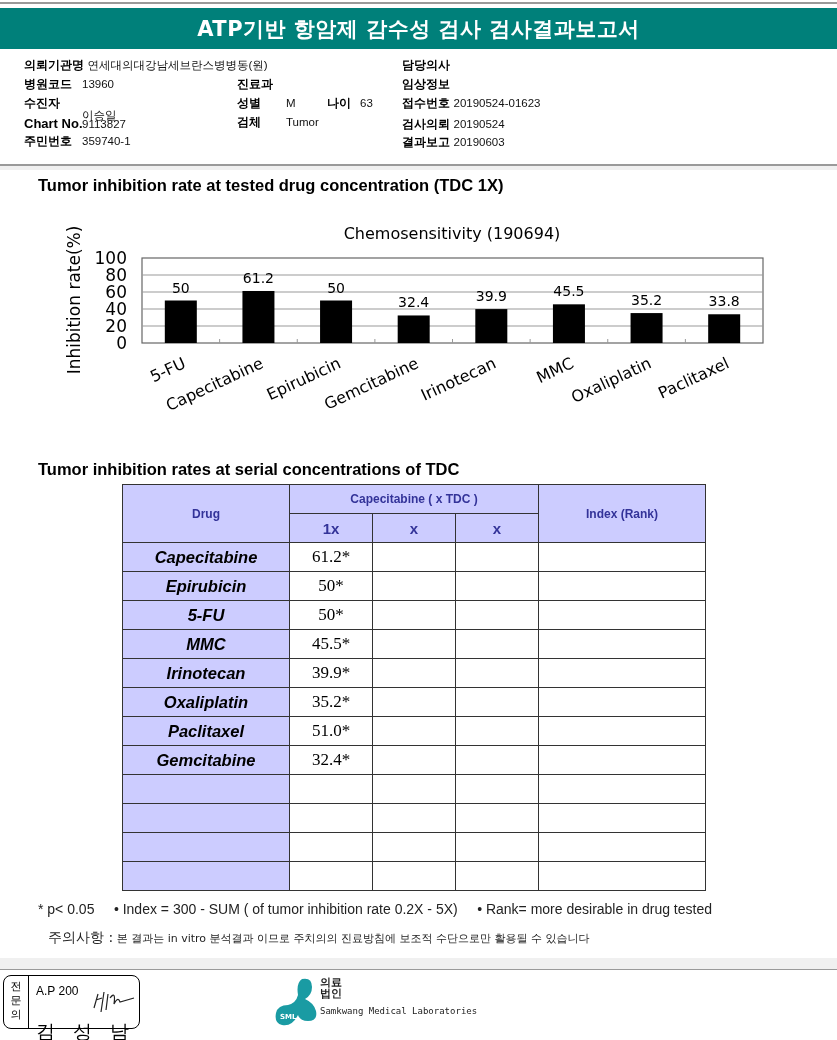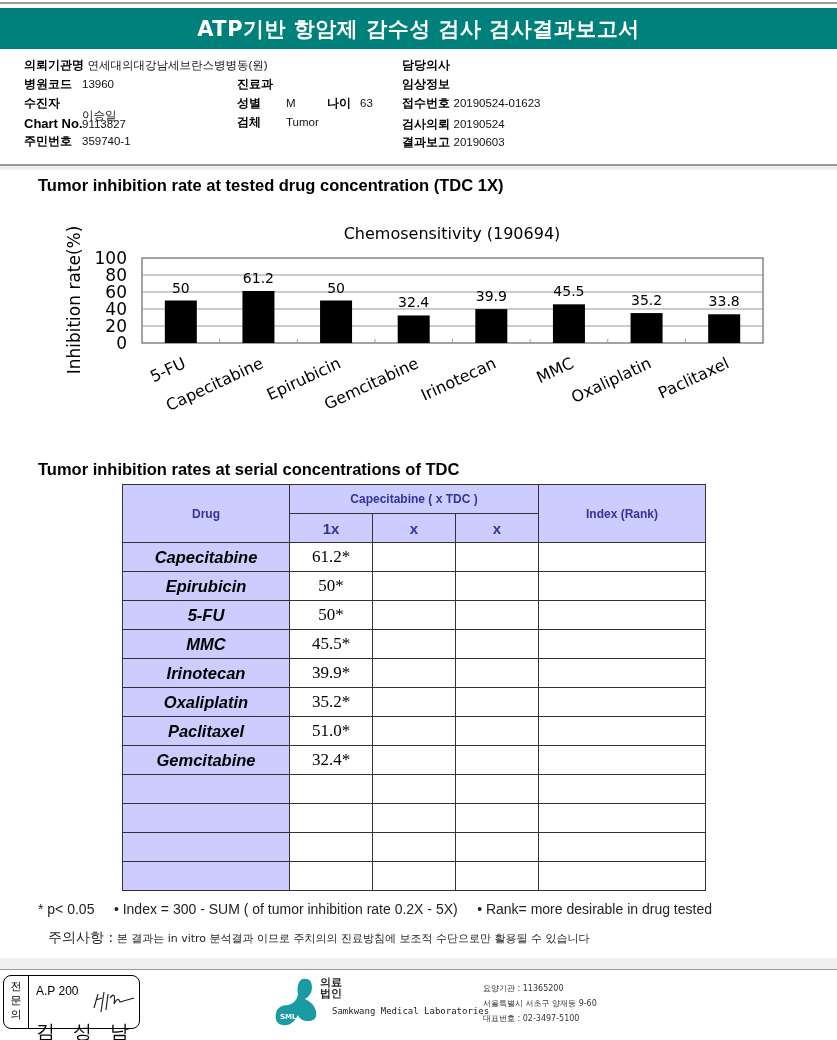--- a/index.html
+++ b/index.html
@@ -24,21 +24,21 @@
   .caution { position: absolute; left: 48px; top: 929px; font-size: 11px; color: #222; white-space: nowrap; }
   .caution .big { font-size: 14px; }
   .stamp { position: absolute; left: 3px; top: 975px; width: 137px; height: 54px; border: 1.2px solid #000; border-radius: 8px; }
   .stamp .v { position: absolute; left: 6px; top: 4px; width: 12px; font-size: 11px; line-height: 14px; text-align: center; }
   .stamp .vline { position: absolute; left: 24px; top: 0; width: 1px; height: 52px; background: #000; }
   .stamp .t1 { position: absolute; left: 32px; top: 8px; font-size: 12px; font-family: "Liberation Sans", sans-serif; }
   .stamp .t2 { position: absolute; left: 32px; top: 43px; font-size: 19px; letter-spacing: 6px; }
   .logo { position: absolute; left: 272px; top: 973px; width: 330px; height: 60px; }
   .logo .corp { position: absolute; left: 48px; top: 4px; font-size: 11px; line-height: 11px; font-weight: bold; color: #222; }
   .logo .name { position: absolute; left: 70px; top: 2px; font-size: 24px; font-weight: bold; letter-spacing: 3px; color: #111; }
-  .logo .eng { position: absolute; left: 48px; top: 33px; font-family: "DejaVu Sans Mono", monospace; font-size: 9px; color: #222; margin-left: 12px; }
+  .logo .eng { position: absolute; left: 48px; top: 33px; font-family: "DejaVu Sans Mono", monospace; font-size: 9px; color: #222; }
   .logo .addr { position: absolute; left: 211px; top: 8px; font-size: 8px; line-height: 15px; color: #333; }
 </style>
 </head>
 <body>
 
 <div class="topline"></div>
 <div class="title-bar">
     <span>ATP기반 항암제 감수성 검사 검사결과보고서</span>
   </div>
 
@@ -249,18 +249,13 @@
 <div class="logo">
   <svg style="position:absolute;left:0;top:2px" width="48" height="54" viewBox="0 0 48 54">
     <path d="M30 4 Q40 2 40 12 Q40 20 33 24 Q42 28 44 36 Q46 46 36 46 Q28 46 26 40 Q20 52 10 50 Q2 48 4 38 Q6 30 16 30 Q24 28 26 20 Q24 8 30 4Z" fill="#1a9ba3"></path>
     <text x="8" y="44" font-size="7" font-weight="bold" fill="#fff" font-family="DejaVu Sans, sans-serif">SML</text>
   </svg>
   <div class="corp">
       <div>의료</div>
       <div>법인</div>
     </div>
   <div class="eng">Samkwang Medical Laboratories</div>
-  <div class="addr">
-    <div>요양기관 : 11365200</div>
-    <div>서울특별시 서초구 양재동 9-60</div>
-    <div>대표번호 : 02-3497-5100</div>
-  </div>
 </div>
 
 </body></html>

